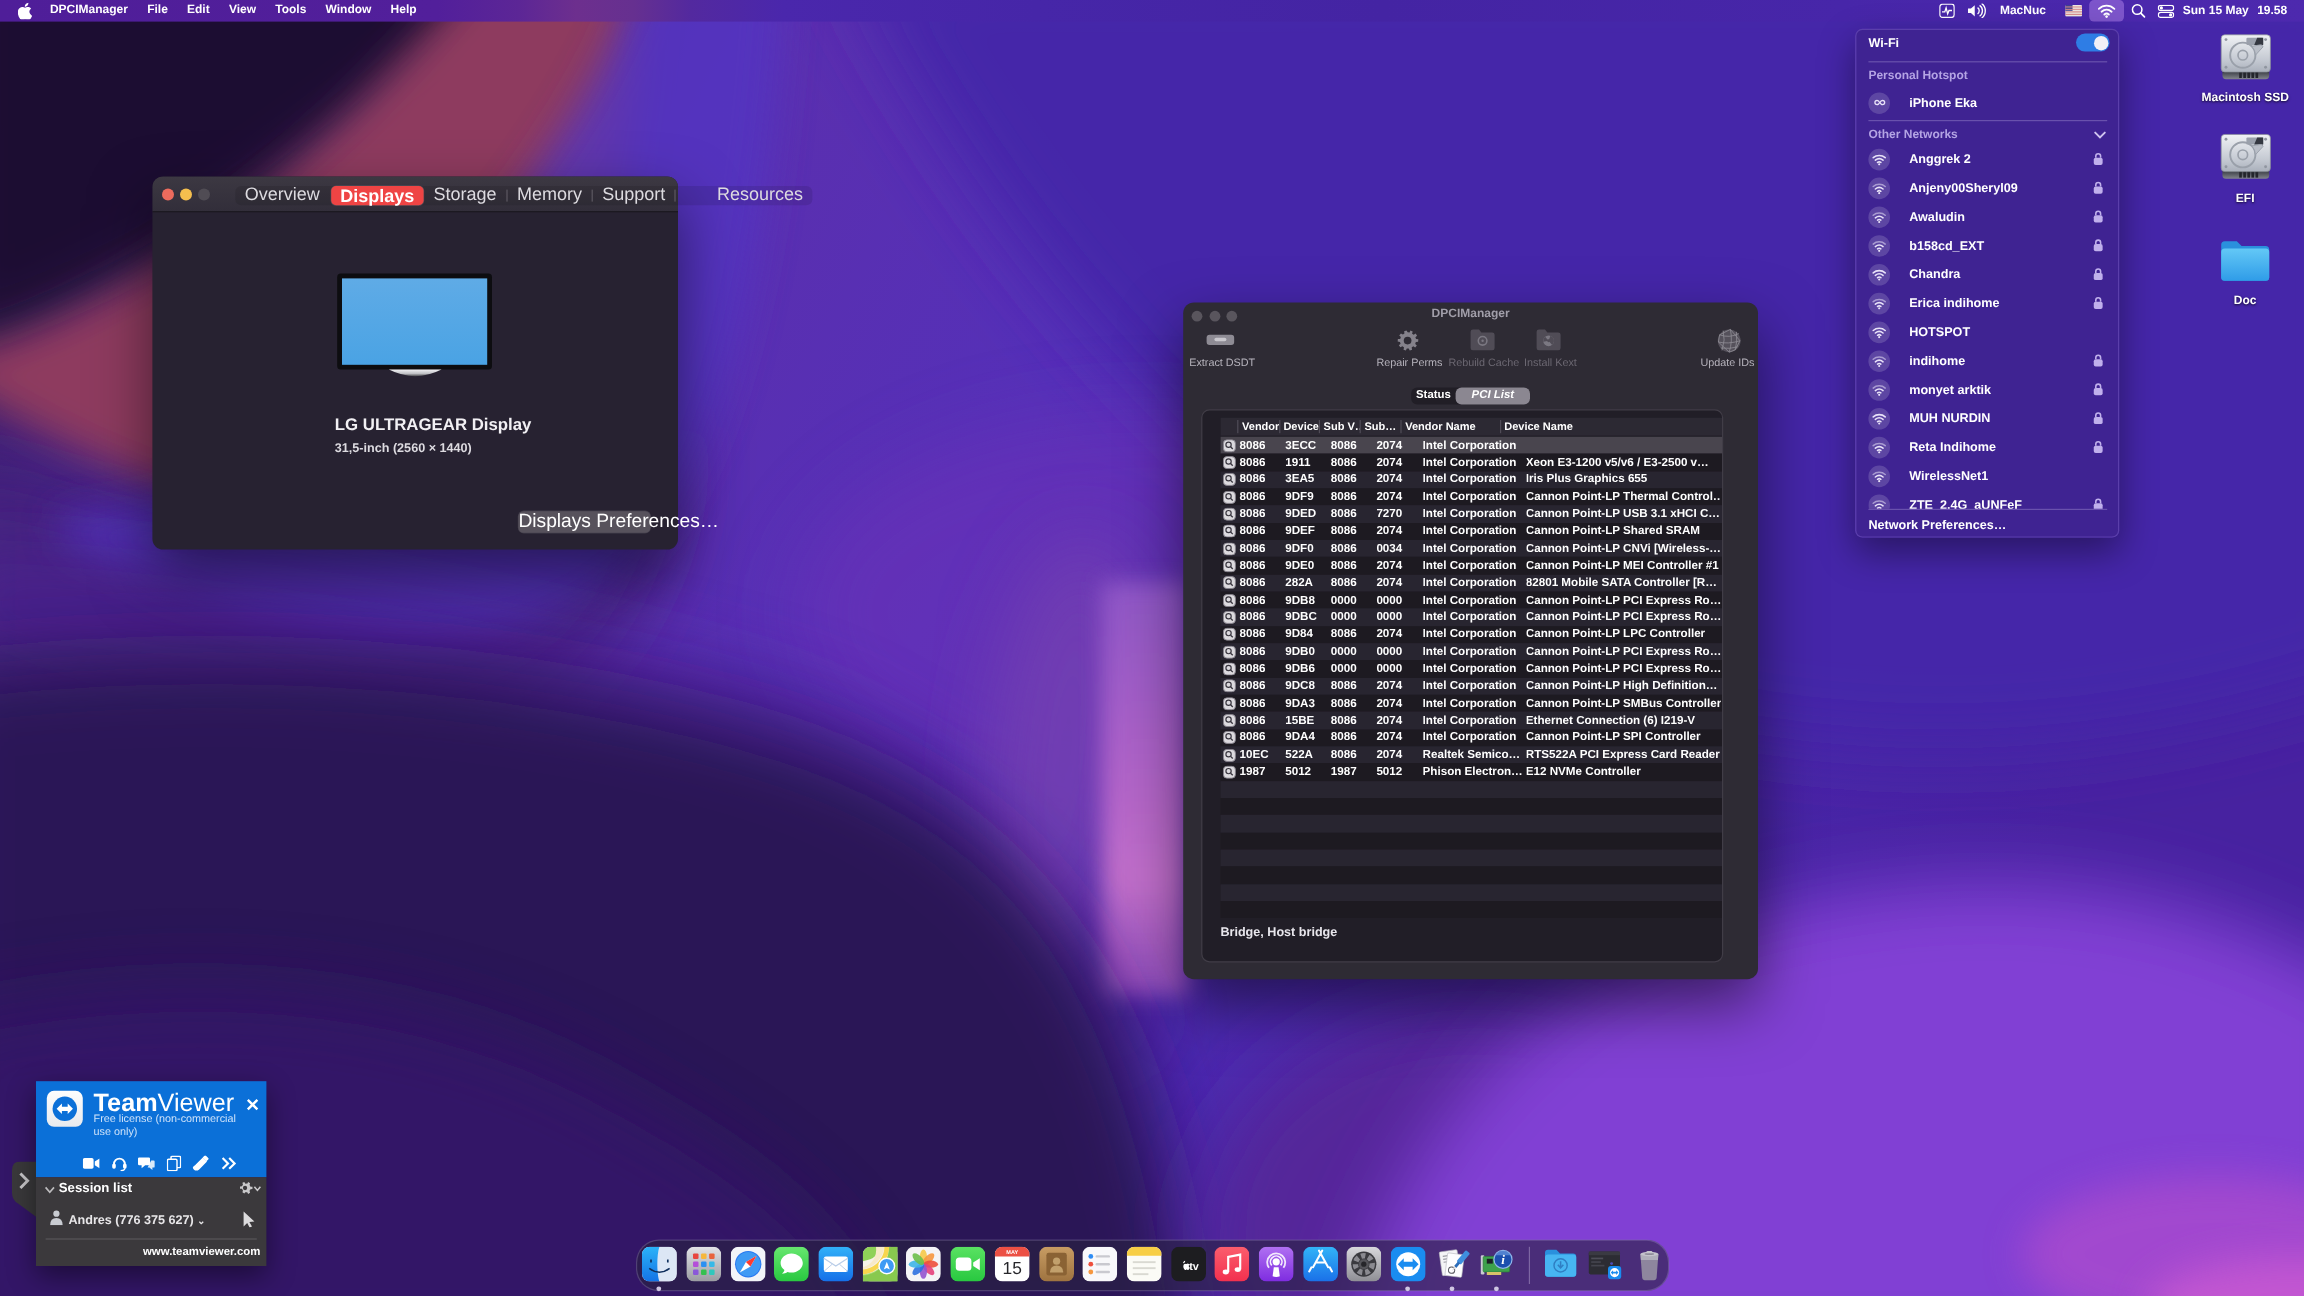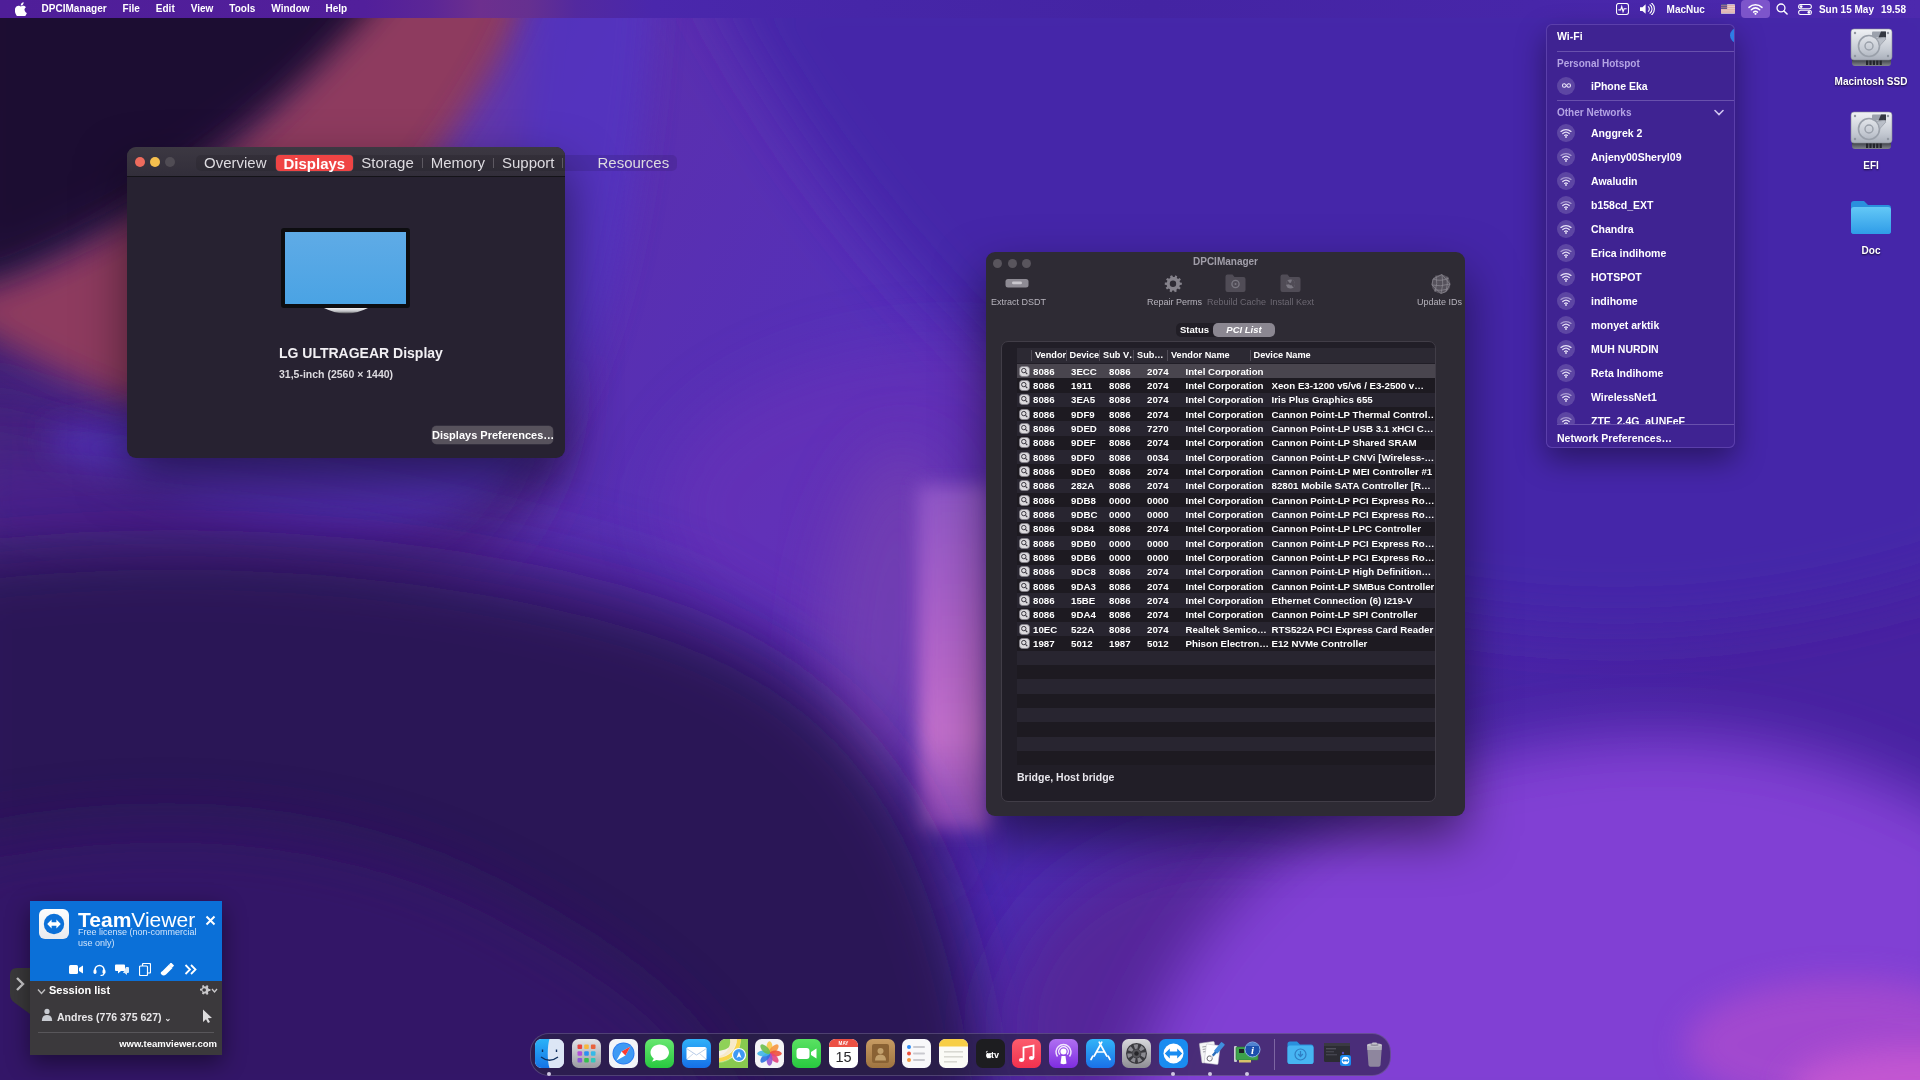--- a/index.html
+++ b/index.html
@@ -262,21 +262,21 @@
           <stop offset="0.6" stop-color="#bfc0c4"></stop>
           <stop offset="1" stop-color="#4a4a4e"></stop>
       </linearGradient>
     </defs>
     <rect x="2" y="1" width="129" height="80" rx="3" fill="#0d0d10"></rect>
     <rect x="6" y="5" width="121" height="72" fill="url(#scr)"></rect>
     <path d="M45,81 Q67,92 89,81 Z" fill="url(#stand)"></path>
   </svg>
   <div class="abs" style="left:152px;top:198px;font-size:14px;font-weight:bold;color:#f2f0f4;">LG ULTRAGEAR Display</div>
   <div class="abs" style="left:152px;top:221px;font-size:10.5px;font-weight:bold;color:#dddbe0;">31,5-inch (2560 × 1440)</div>
-  <div class="abs" style="left:305px;top:279px;width:121px;height:18px;background:#57525c;border-radius:4.5px;text-align:center;line-height:18px;font-size:11px;font-weight:bold;color:#fff;white-space:nowrap;box-shadow:0 0 0 0.5px rgba(255,255,255,0.12)">Displays Preferences…</div>
+  <div class="abs" style="left:305px;top:279px;width:110px;height:18px;background:#57525c;border-radius:4.5px;text-align:center;line-height:18px;font-size:16px;font-weight:normal;color:#fff;white-space:nowrap;box-shadow:0 0 0 0.5px rgba(255,255,255,0.12)">Displays Preferences…</div>
 </div>
 
 <div id="dpciwin" class="win" style="left:986px;top:252px;width:479px;height:564px;background:#2e2b34;">
   <div class="abs" style="left:7px;top:6.5px;width:9px;height:9px;border-radius:50%;background:#59555d"></div>
   <div class="abs" style="left:21.5px;top:6.5px;width:9px;height:9px;border-radius:50%;background:#59555d"></div>
   <div class="abs" style="left:36px;top:6.5px;width:9px;height:9px;border-radius:50%;background:#59555d"></div>
   <div class="abs" style="left:0;top:4px;width:479px;text-align:center;font-size:10px;font-weight:bold;color:#a19ea9">DPCIManager</div>
 
   <svg class="abs" style="left:19px;top:24px" width="24" height="14" viewBox="0 0 24 14">
       <rect x="0.5" y="3" width="23" height="8.5" rx="2.5" fill="#8e8b94"></rect>
@@ -598,21 +598,21 @@
 <div style="top:329.59px" class="trow dark"></div>
 <div style="top:343.92px" class="trow lite"></div>
 <div style="top:358.25px" class="trow dark"></div>
 <div style="top:372.58px" class="trow lite"></div>
 <div style="top:386.91px" class="trow dark"></div>
     </div>
   </div>
   <div class="abs" style="left:31px;top:519px;font-size:10.5px;font-weight:bold;color:#e8e6ec">Bridge, Host bridge</div>
 </div>
 
-<div id="wifipanel" class="abs" style="left:1546px;top:24px;width:189px;height:424px;background:rgba(63,35,146,0.97);border-radius:6px;border:1px solid rgba(160,130,230,0.3);box-shadow:0 12px 30px rgba(0,0,0,.4);z-index:50;overflow:hidden">
+<div id="wifipanel" class="abs" style="left:1546px;top:24px;width:220px;height:424px;background:rgba(63,35,146,0.97);border-radius:6px;border:1px solid rgba(160,130,230,0.3);box-shadow:0 12px 30px rgba(0,0,0,.4);z-index:50;overflow:hidden">
   <div class="abs" style="left:10px;top:5px;font-size:10.5px;font-weight:bold;color:#fff">Wi-Fi</div>
   <div class="abs" style="left:183px;top:3px;width:28px;height:15px;border-radius:8px;background:#2e7de5">
       <div class="abs" style="right:1.5px;top:1.5px;width:12px;height:12px;border-radius:50%;background:#f2f0f6"></div>
     </div>
   <div class="abs wfdiv" style="top:26px"></div>
   <div class="abs wfhdr" style="top:33px">Personal Hotspot</div>
   <div class="abs wfrow" style="top:49px">
     <span class="wfc">
         <svg width="11" height="9" viewBox="0 0 11 9">
           <path d="M3.2,1.2 a2.3,2.3 0 0 0 0,4.6 c1,0 1.6,-0.6 2.3,-1.6 c0.7,1 1.3,1.6 2.3,1.6 a2.3,2.3 0 0 0 0,-4.6 c-1,0 -1.6,0.6 -2.3,1.6 c-0.7,-1 -1.3,-1.6 -2.3,-1.6 Z M3.2,2.3 c0.6,0 1,0.4 1.6,1.2 c-0.6,0.8 -1,1.2 -1.6,1.2 a1.2,1.2 0 0 1 0,-2.4 Z M7.8,2.3 a1.2,1.2 0 0 1 0,2.4 c-0.6,0 -1,-0.4 -1.6,-1.2 C6.8,2.7 7.2,2.3 7.8,2.3 Z" fill="#e8e2f8"></path>

